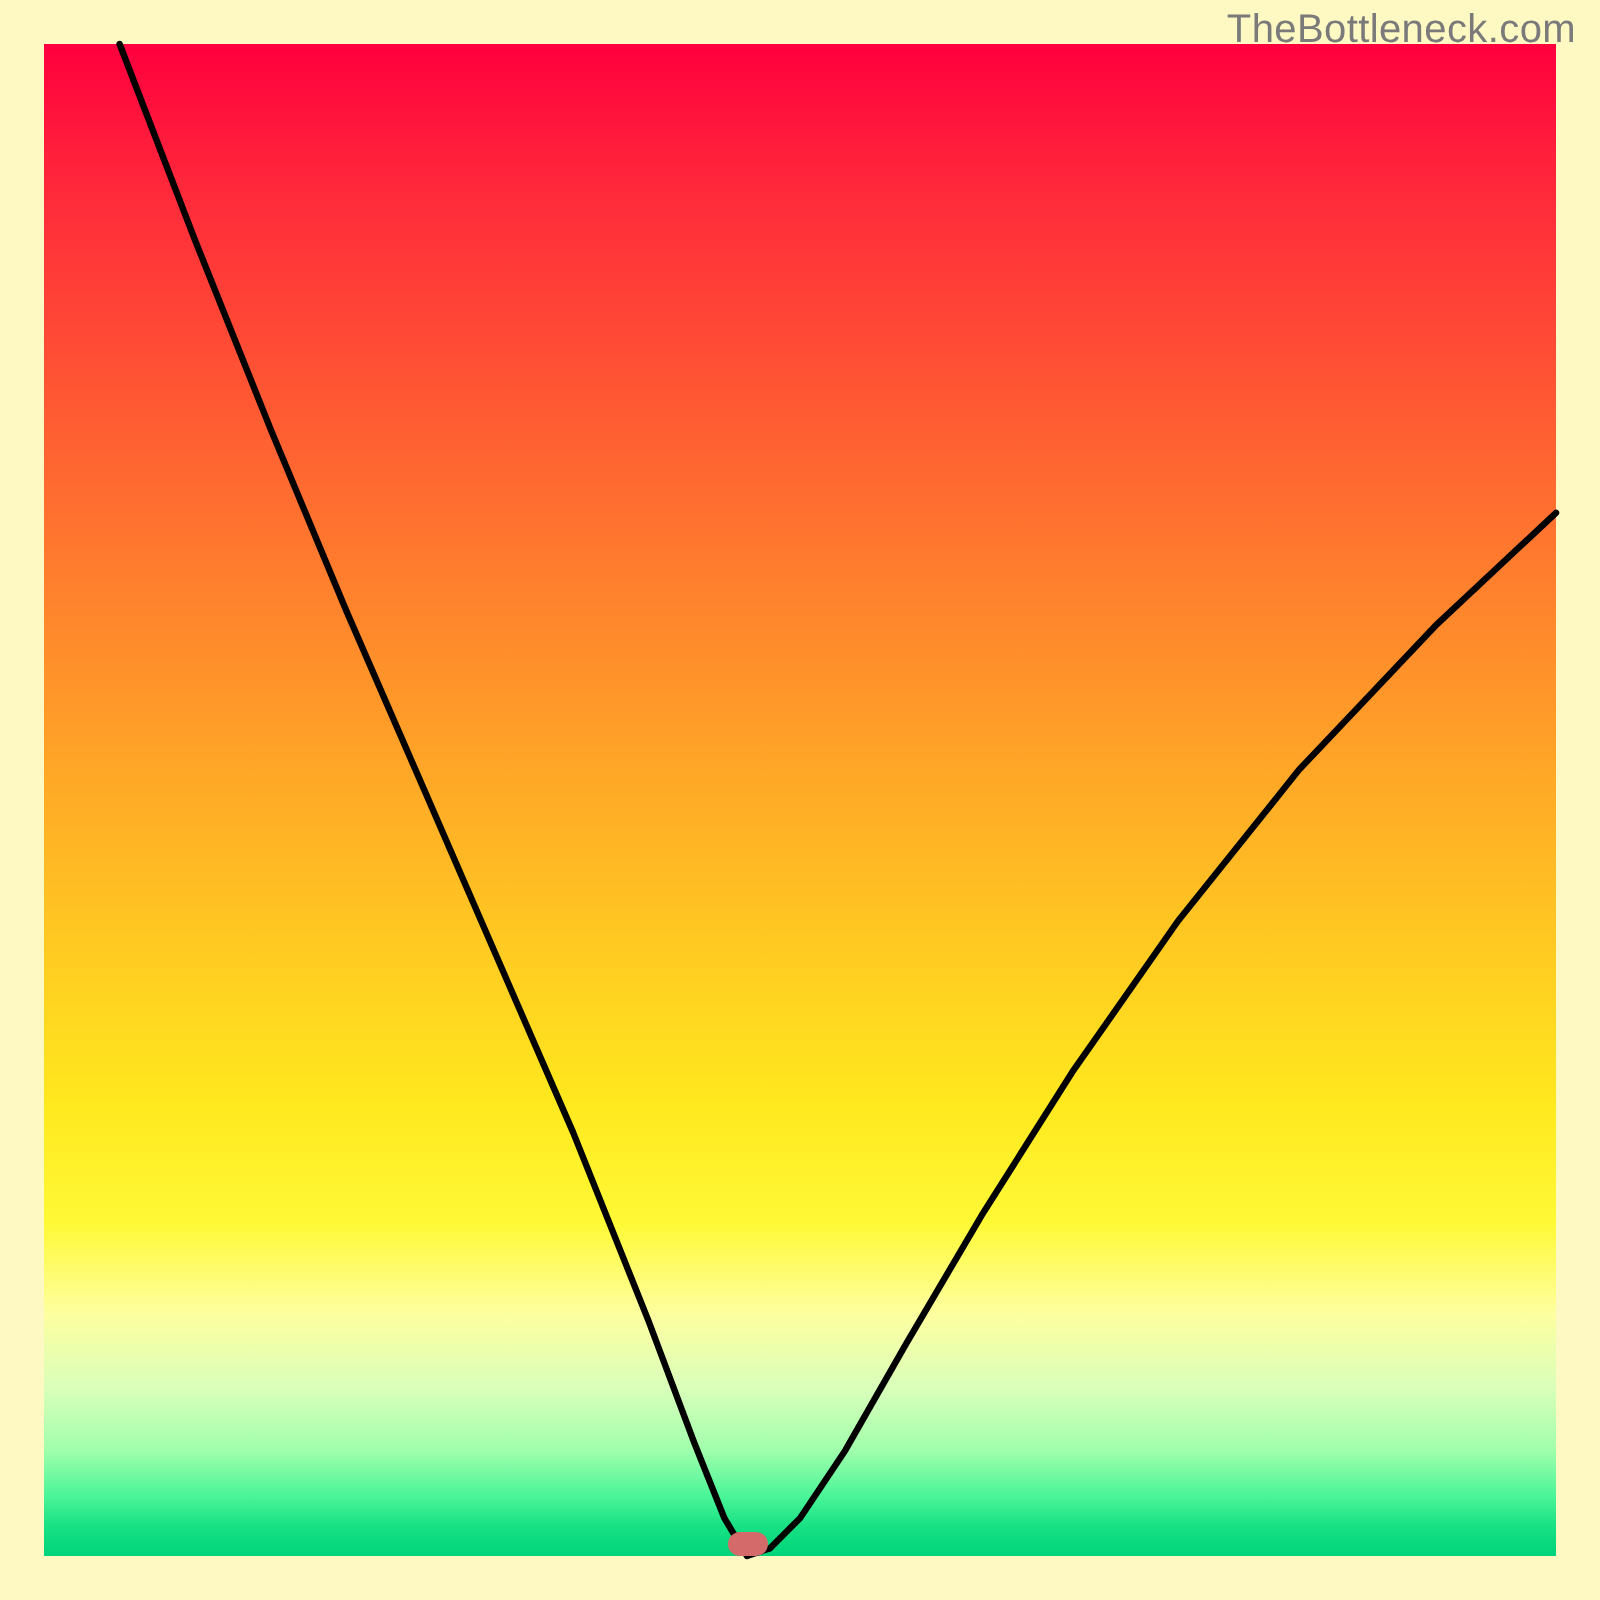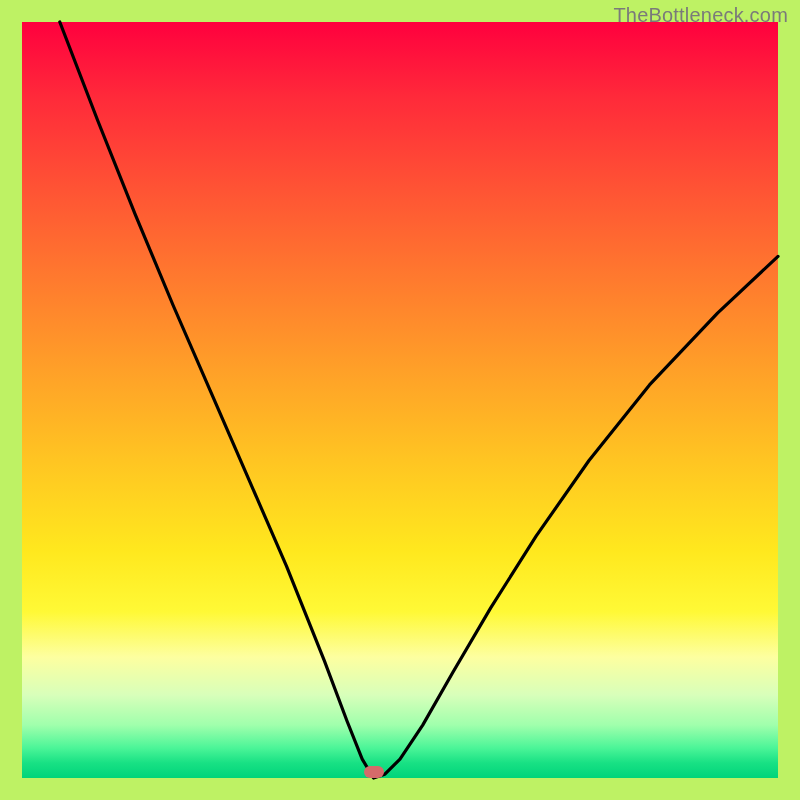--- a/index.html
+++ b/index.html
@@ -8,21 +8,21 @@
     width: 800px;
     height: 800px;
     background: #000;
     overflow: hidden;
     font-family: Arial, Helvetica, sans-serif;
   }
   .frame {
     position: relative;
     width: 800px;
     height: 800px;
-    background: #bef264;
+    background: #fef9c3;
   }
   .plot-area {
     position: absolute;
     left: 22px;
     top: 22px;
     width: 756px;
     height: 756px;
     background: linear-gradient(to bottom,
       #ff003e 0%,
       #ff2a3a 10%,

